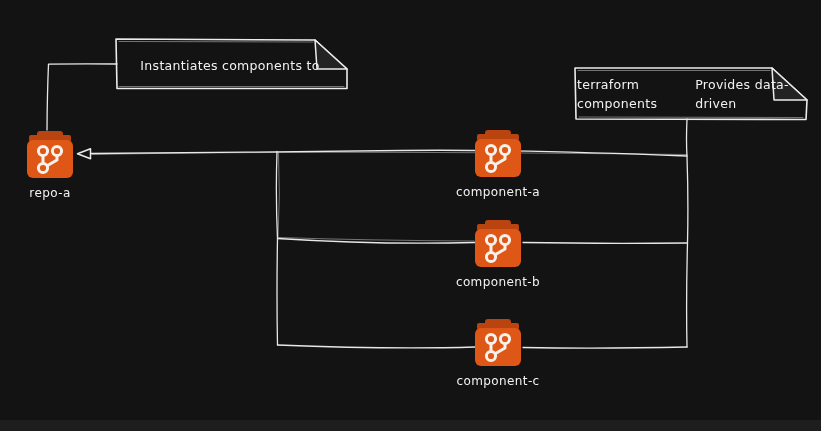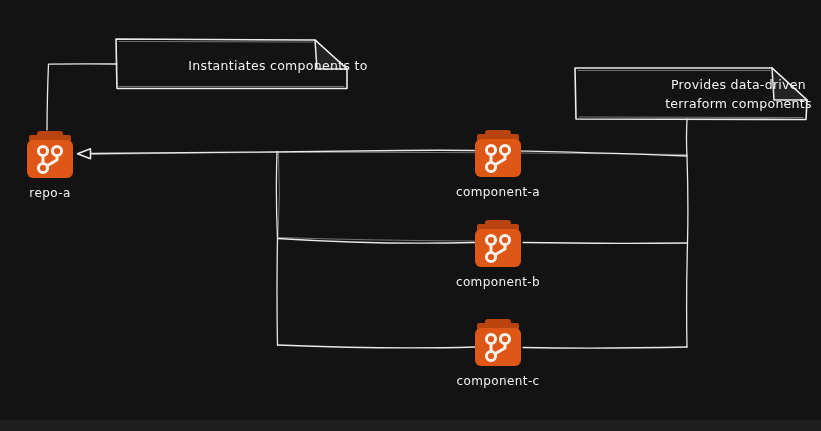--- a/index.html
+++ b/index.html
@@ -15,23 +15,23 @@
     font-family:"DejaVu Sans", sans-serif; color:var(--text);
   }
   .wires{position:absolute; left:0; top:0; z-index:1;}
   .wire{fill:none; stroke:var(--wire); stroke-width:1.3; stroke-linecap:round; stroke-linejoin:round;}
   .wire.faint{opacity:.45; stroke-width:1;}
   .shape{fill:none; stroke:var(--stroke); stroke-width:1.6; stroke-linejoin:round;}
   .flap{fill:var(--flap); stroke:var(--stroke); stroke-width:1.5; stroke-linejoin:round;}
   .head{fill:none; stroke:var(--stroke); stroke-width:1.5; stroke-linejoin:round;}
 
   .note{
-    position:absolute; z-index:3; display:flex; flex-direction:column;
+    position:absolute; z-index:3; display:flex; flex-direction:row;
     align-items:center; justify-content:center; text-align:left;
-    font-size:12.5px; line-height:19px; letter-spacing:.3px;margin-left:48px;
+    font-size:12.5px; line-height:19px; letter-spacing:.3px;
   }
   .note-1{left:117px; top:43px; width:226px; height:44px;}
   .note-2{left:577px; top:72px; width:227px; height:44px;}
 
   .node{position:absolute; width:46px; height:47px; z-index:2;}
   .node .tab{position:absolute; top:0; left:10px; width:26px; height:6px;
     background:var(--icon-lid); border-radius:3px 3px 0 0;}
   .node .lid{position:absolute; top:4px; left:2px; width:42px; height:7px;
     background:var(--icon-lid); border-radius:2px;}
   .node .body{position:absolute; top:9px; left:0; width:46px; height:38px;
@@ -77,22 +77,22 @@
 
     <path class="wire" d="M687 119 Q686 140 687 156.5 Q688.5 200 687.5 243 Q686 300 687 347"></path>
     <path class="wire" d="M523 242.5 Q600 243.8 687.5 243"></path>
     <path class="wire" d="M523 347.5 Q600 348.8 687 347"></path>
   </svg>
 
   <div class="note note-1">
     <span>Instantiates components to</span>
   </div>
   <div class="note note-2">
+    <span>terraform components</span>
     <span>Provides data-driven</span>
-    <span>terraform components</span>
   </div>
 
   <div class="node node-repo">
     <div class="tab"></div>
     <div class="lid"></div>
     <div class="body">
       <svg width="46" height="38" viewBox="0 0 46 38">
         <g fill="none" stroke="var(--glyph)" stroke-width="3" stroke-linecap="round" stroke-linejoin="round">
           <path d="M16 16 L16 23.5"></path>
           <path d="M30 16 L30 20 L20.5 25.5"></path>

